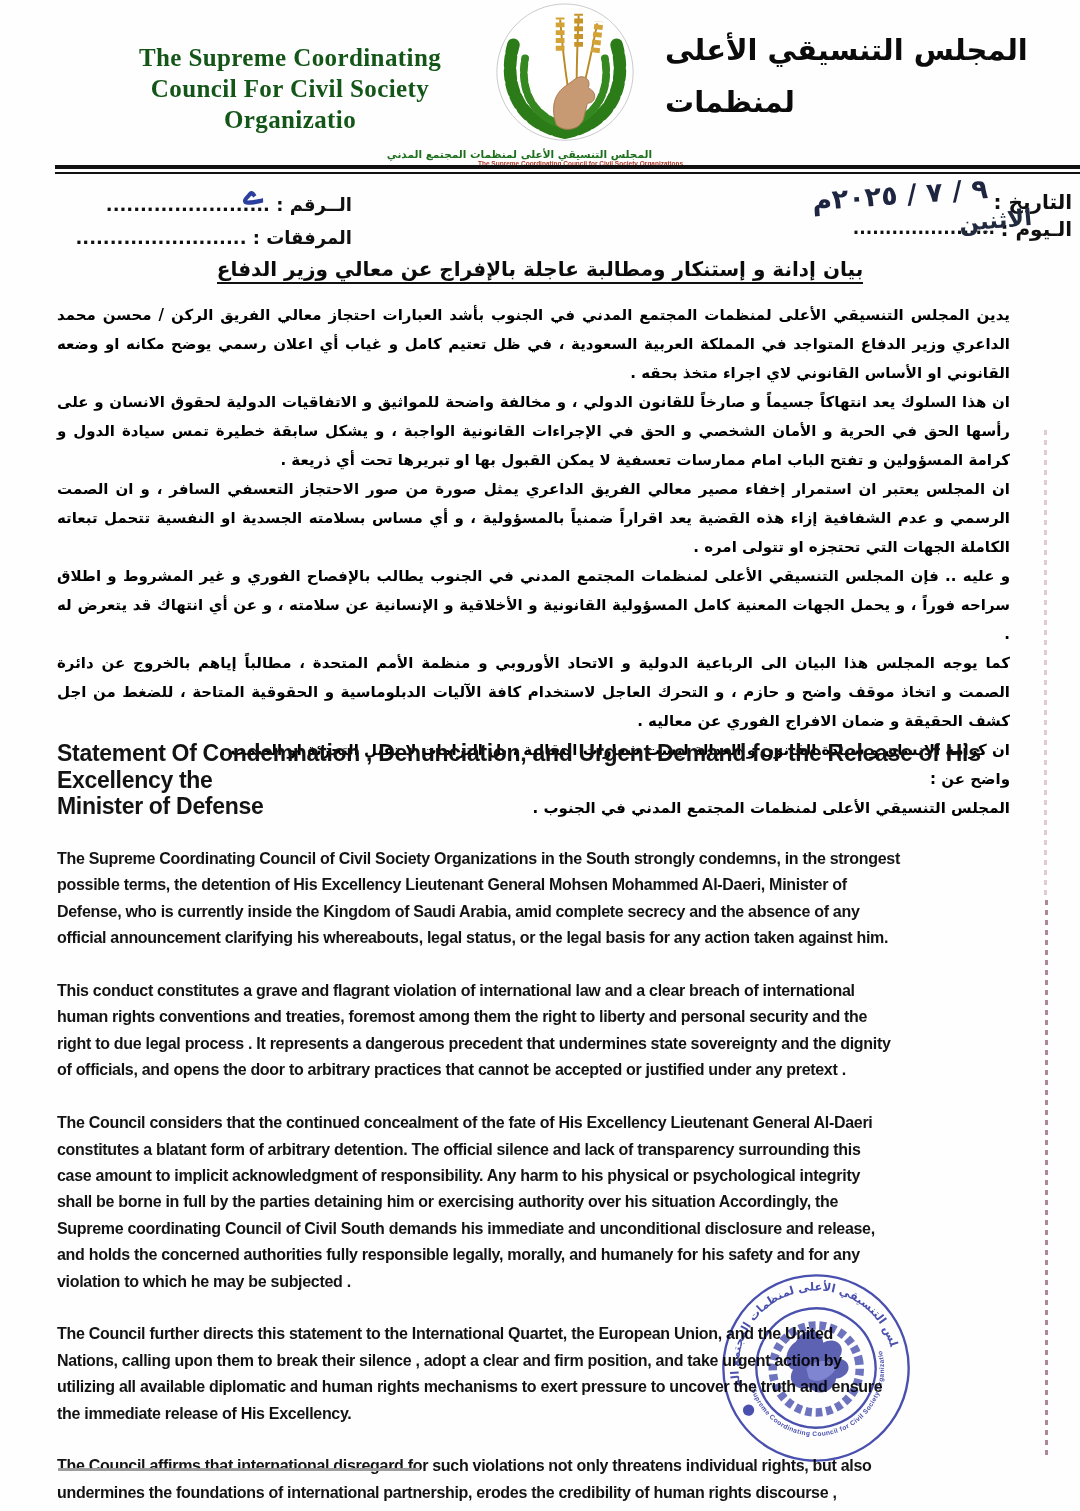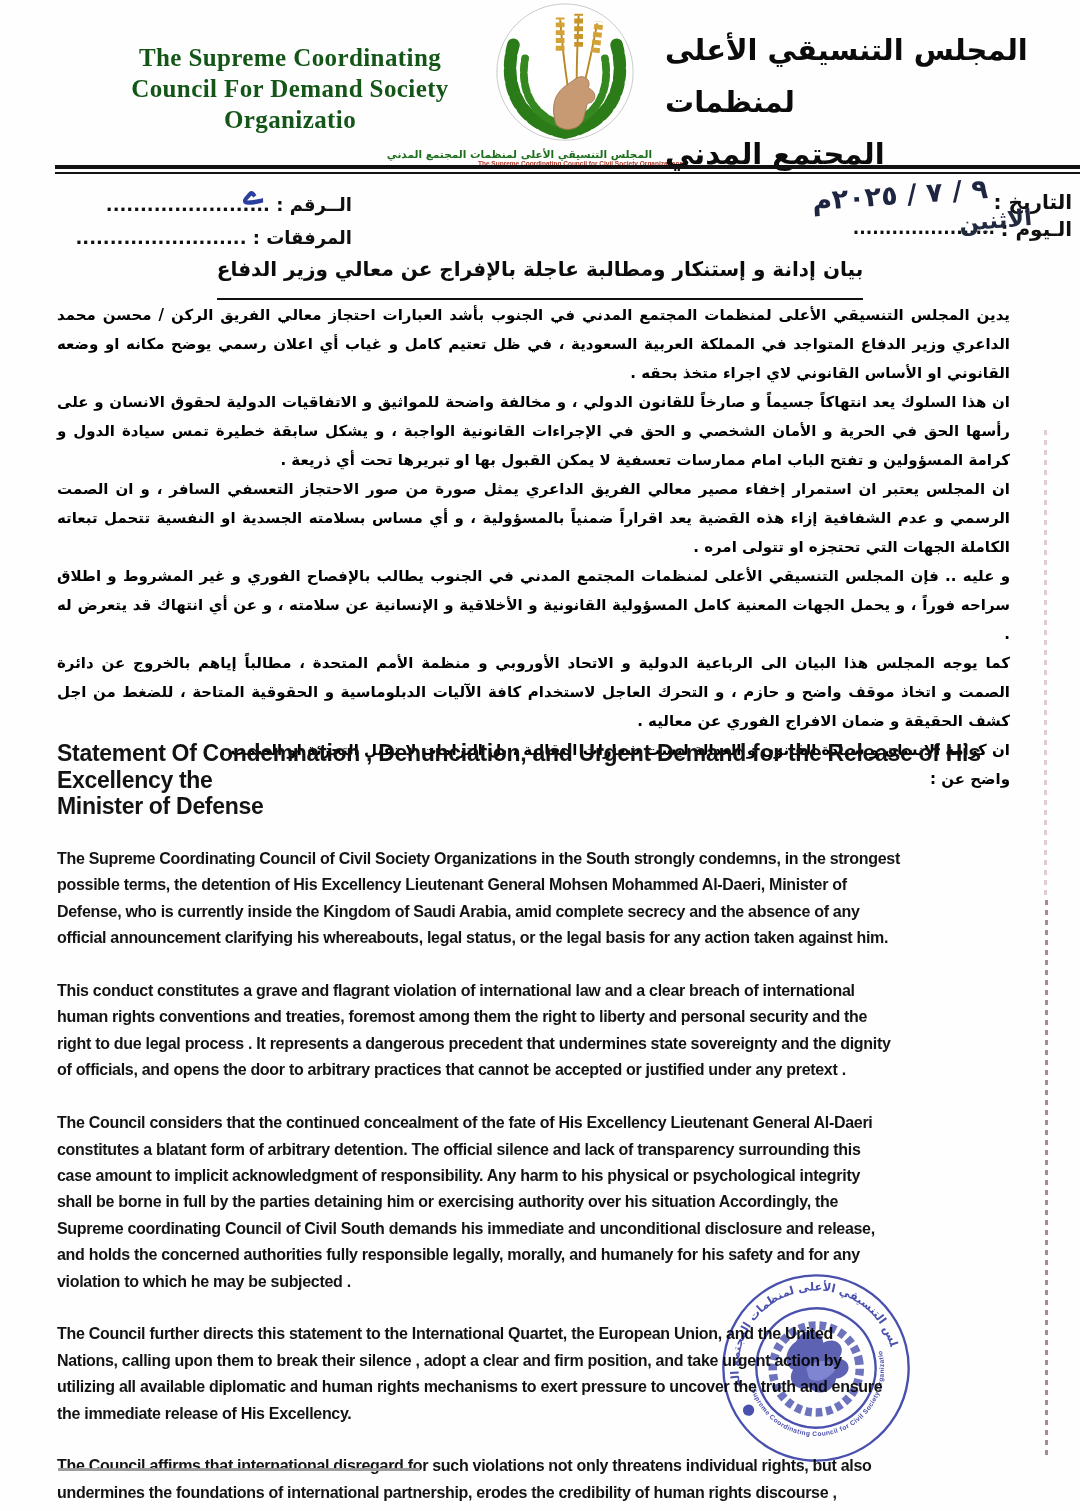--- a/index.html
+++ b/index.html
@@ -56,21 +56,21 @@
   }
   .num-wrap { position:relative; }
   .hand-mark {
     position:absolute; right:90px; top:-12px; font-size:34px; color:#2b3f9e;
     transform:rotate(-8deg);
   }
   
   .title-ar { position:absolute; left:0; right:0; top:257px; text-align:center; direction:rtl; }
   .title-ar span {
     display:inline-block; font-family:"DejaVu Sans", sans-serif; font-weight:bold;
-    font-size:20px; color:#0c0c0c; border-bottom:2.5px solid #111; padding-bottom:17px;
+    font-size:20px; color:#0c0c0c; border-bottom:2.5px solid #111; padding-bottom:1px;
   }
   .body-ar {
     position:absolute; left:57px; right:70px; top:301px; direction:rtl;
     text-align:justify; font-family:"DejaVu Sans", sans-serif; font-weight:bold;
     font-size:15px; line-height:29px; color:#000000;
   }
   .body-ar p { margin:0; }
   .body-ar p.align-right { text-align:right; }
   
   .body-en {
@@ -104,21 +104,21 @@
     position:absolute; left:336px; top:0; direction:rtl;
     font-family:"DejaVu Sans", sans-serif; font-weight:bold; font-size:42px;
   }
 </style>
 </head>
 <body>
 
 <div class="page">
 
   <div class="header-en">The Supreme Coordinating
-Council For Demand Society
+Council For Civil Society
 Organizatio</div>
 
   <div class="logo">
     <span>
       <svg viewBox="0 0 170 150" width="170" height="146" aria-hidden="true">
         <circle cx="85" cy="72" r="70" fill="#ffffff" stroke="#c9c9c9" stroke-width="1"></circle>
         <path d="M85,134 C40,126 20,88 32,44" stroke="#2b7b18" stroke-width="13" fill="none" stroke-dasharray="9 5" stroke-linecap="round"></path>
         <path d="M85,134 C130,126 150,88 138,44" stroke="#2b7b18" stroke-width="13" fill="none" stroke-dasharray="9 5" stroke-linecap="round"></path>
         <path d="M85,127 C53,119 38,92 44,58" stroke="#35881f" stroke-width="8" fill="none" stroke-dasharray="7 4" stroke-linecap="round"></path>
         <path d="M85,127 C117,119 132,92 126,58" stroke="#35881f" stroke-width="8" fill="none" stroke-dasharray="7 4" stroke-linecap="round"></path>
@@ -132,21 +132,20 @@
         <path d="M116,52 L120,20" stroke="#d3a337" stroke-width="9" stroke-dasharray="5 3"></path>
         <path d="M76,126 C70,108 74,94 86,86 L97,78 C105,74 112,80 109,88 L114,92 C118,98 114,104 108,104 L104,120 C100,132 84,134 76,126 Z" fill="#c89a74" stroke="#a87b52" stroke-width="1"></path>
       </svg>
     </span>
     <div class="logo-cap-ar">المجلس التنسيقي الأعلى لمنظمات المجتمع المدني</div>
     <div class="logo-cap-en">The Supreme Coordinating Council for Civil Society Organizations</div>
   </div>
 
   <div class="header-ar">
     <div>المجلس التنسيقي الأعلى لمنظمات</div>
-    <div>المجتمع المدني</div>
   </div>
 
   <div class="sep sep-a"></div>
   <div class="sep sep-b"></div>
 
   <div class="ref-right">
     <div class="ref-row">
       <span class="ref-label">التاريخ :</span>
       <span class="hand-date">٩ / ٧ / ٢٠٢٥م</span>
     </div>
@@ -174,20 +173,21 @@
   </div>
 
   <div class="body-ar">
     <p>يدين المجلس التنسيقي الأعلى لمنظمات المجتمع المدني في الجنوب بأشد العبارات احتجاز معالي الفريق الركن / محسن محمد الداعري وزير الدفاع المتواجد في المملكة العربية السعودية ، في ظل تعتيم كامل و غياب أي اعلان رسمي يوضح مكانه او وضعه القانوني او الأساس القانوني لاي اجراء متخذ بحقه .</p>
     <p>ان هذا السلوك يعد انتهاكاً جسيماً و صارخاً للقانون الدولي ، و مخالفة واضحة للمواثيق و الاتفاقيات الدولية لحقوق الانسان و على رأسها الحق في الحرية و الأمان الشخصي و الحق في الإجراءات القانونية الواجبة ، و يشكل سابقة خطيرة تمس سيادة الدول و كرامة المسؤولين و تفتح الباب امام ممارسات تعسفية لا يمكن القبول بها او تبريرها تحت أي ذريعة .</p>
     <p>ان المجلس يعتبر ان استمرار إخفاء مصير معالي الفريق الداعري يمثل صورة من صور الاحتجاز التعسفي السافر ، و ان الصمت الرسمي و عدم الشفافية إزاء هذه القضية يعد اقراراً ضمنياً بالمسؤولية ، و أي مساس بسلامته الجسدية او النفسية تتحمل تبعاته الكاملة الجهات التي تحتجزه او تتولى امره .</p>
     <p>و عليه .. فإن المجلس التنسيقي الأعلى لمنظمات المجتمع المدني في الجنوب يطالب بالإفصاح الفوري و غير المشروط و اطلاق سراحه فوراً ، و يحمل الجهات المعنية كامل المسؤولية القانونية و الأخلاقية و الإنسانية عن سلامته ، و عن أي انتهاك قد يتعرض له .</p>
     <p>كما يوجه المجلس هذا البيان الى الرباعية الدولية و الاتحاد الأوروبي و منظمة الأمم المتحدة ، مطالباً إياهم بالخروج عن دائرة الصمت و اتخاذ موقف واضح و حازم ، و التحرك العاجل لاستخدام كافة الآليات الدبلوماسية و الحقوقية المتاحة ، للضغط من اجل كشف الحقيقة و ضمان الافراج الفوري عن معاليه .</p>
     <p class="align-right">ان كرامة الانسان و سيادة القانون و العدالة ليست شعارات انتقالية ، بل التزامات لا تقبل التجزئة او الصمت .</p>
     <p class="align-right">واضح عن :</p>
+    <p class="align-right">المجلس التنسيقي الأعلى لمنظمات المجتمع المدني في الجنوب .</p>
   </div>
 
   <div class="body-en">
     <p class="en-heading">Statement Of Condemnation , Denunciation, and Urgent Demand for the Release of His Excellency the
 Minister of Defense</p>
     <p>The Supreme Coordinating Council of Civil Society Organizations in the South strongly condemns, in the strongest
 possible terms, the detention of His Excellency Lieutenant General Mohsen Mohammed Al-Daeri, Minister of
 Defense, who is currently inside the Kingdom of Saudi Arabia, amid complete secrecy and the absence of any
 official announcement clarifying his whereabouts, legal status, or the legal basis for any action taken against him.</p>
     <p>This conduct constitutes a grave and flagrant violation of international law and a clear breach of international

